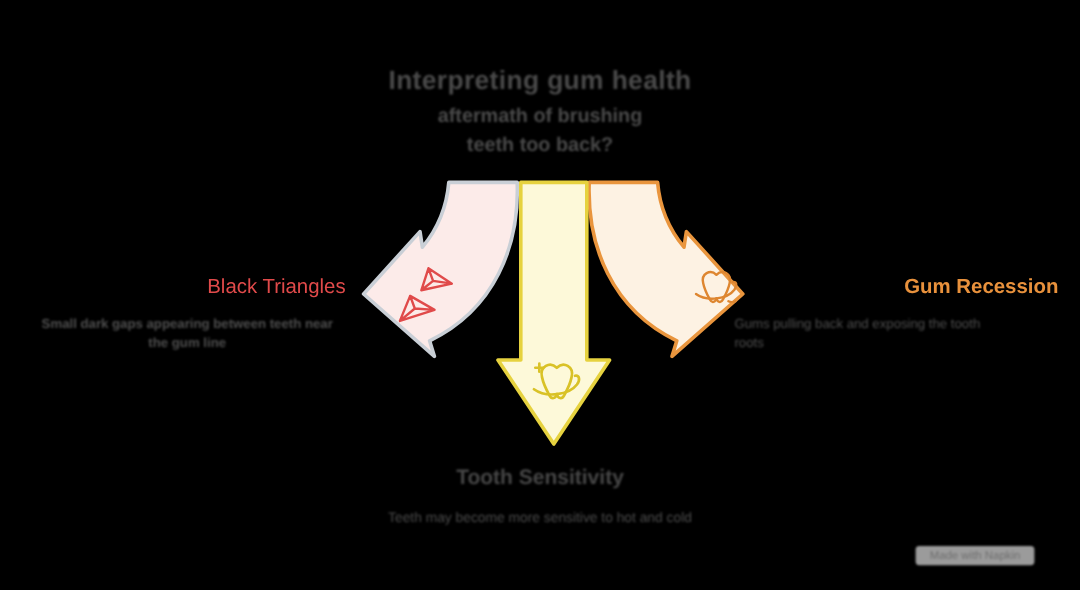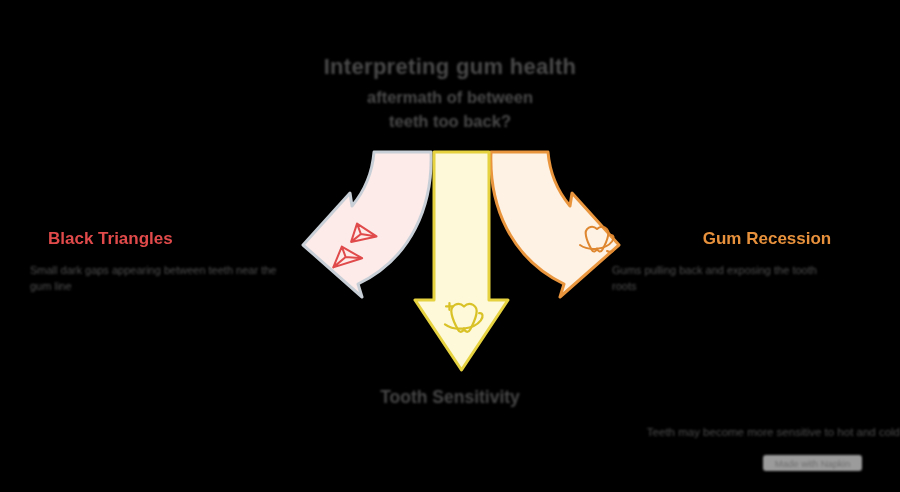--- a/index.html
+++ b/index.html
@@ -9,48 +9,48 @@
   
   .title-block{position:absolute;top:52px;left:0;width:900px;text-align:center;color:#4a4a4a;filter:blur(0.9px);}
   .title-line1{font-size:22px;font-weight:bold;line-height:30px;letter-spacing:0.3px;}
   .title-line2{font-size:16.5px;font-weight:bold;line-height:25px;margin-top:3px;}
   .title-line3{font-size:16.5px;font-weight:bold;line-height:23px;}
 
   
   .arrows{position:absolute;top:0;left:0;}
 
   
-  .label-left{position:absolute;top:229px;left:0;width:288px;text-align:left;
-    font-size:17px;font-weight:bold;color:#e04a4a;filter:blur(0.5px);margin-left:48px;}
-  .desc-left{position:absolute;top:262px;left:30px;width:252px;text-align:left;
-    font-size:11px;line-height:16px;color:#4f4f4f;filter:blur(0.8px);}
-  .label-right{position:absolute;top:229px;left:652px;width:230px;text-align:center;
+  .label-left{position:absolute;top:229px;left:0;width:288px;text-align:right;
+    font-size:17px;font-weight:normal;color:#e04a4a;filter:blur(0.5px);}
+  .desc-left{position:absolute;top:262px;left:30px;width:252px;text-align:center;
+    font-size:11px;line-height:16px;color:#4f4f4f;filter:blur(0.8px);font-weight:bold;}
+  .label-right{position:absolute;top:229px;left:652px;width:230px;text-align:right;
     font-size:17px;font-weight:bold;color:#e8913c;filter:blur(0.5px);}
   .desc-right{position:absolute;top:262px;left:612px;width:228px;text-align:left;
     font-size:11px;line-height:16px;color:#4f4f4f;filter:blur(0.8px);}
 
   
   .bottom-label{position:absolute;top:387px;left:0;width:900px;text-align:center;
     font-size:17.5px;font-weight:bold;color:#474747;filter:blur(0.9px);}
-  .bottom-caption{position:absolute;top:426px;left:0;width:900px;text-align:right;
+  .bottom-caption{position:absolute;top:426px;left:0;width:900px;text-align:center;
     font-size:11.5px;color:#4c4c4c;filter:blur(0.9px);}
 
   
   .watermark{position:absolute;top:455px;left:763px;width:99px;height:16px;
     background:#9b9b9b;border-radius:3px;display:flex;align-items:center;justify-content:center;
     font-size:9.5px;color:#6f6f6f;filter:blur(1.1px);}
 </style>
 </head>
 <body>
 
 <div class="canvas">
 
   <div class="title-block">
     <div class="title-line1">Interpreting gum health</div>
-    <div class="title-line2">aftermath of between</div>
+    <div class="title-line2">aftermath of brushing</div>
     <div class="title-line3">teeth too back?</div>
   </div>
 
   <svg class="arrows" width="900" height="492" viewBox="0 0 900 492">
 
     <path d="M 374,152 L 431,152
          C 433,205 412,258 358,284
          L 362,297 L 303,245 L 350,193 L 352,206
          C 362,194 372,176 374,152 Z" fill="#fcebe9" stroke="#c9cfd6" stroke-width="3" stroke-linejoin="round"></path>
 

